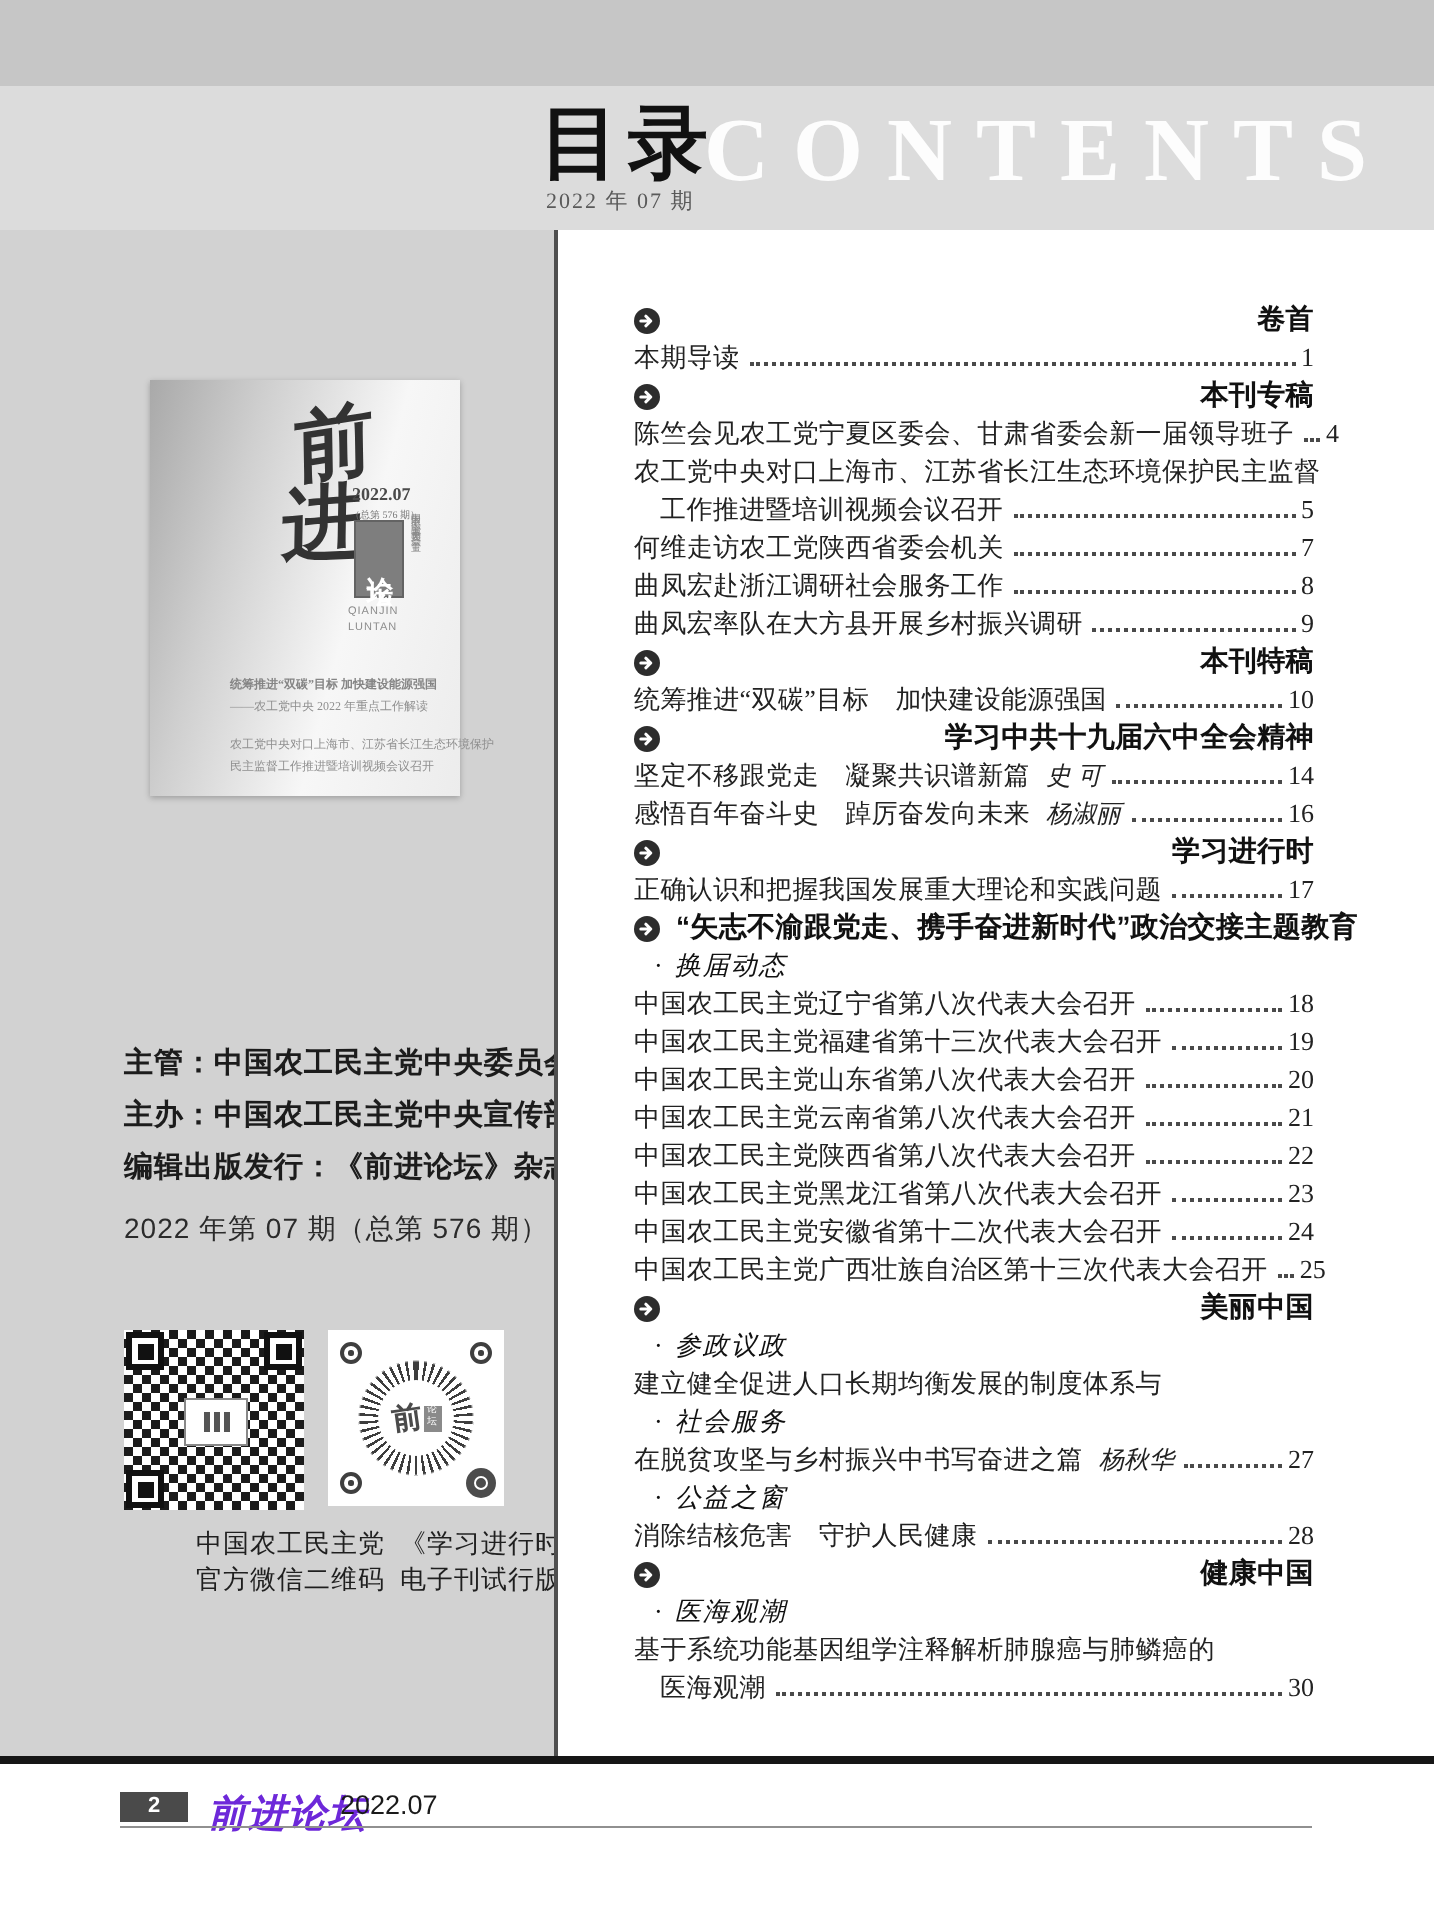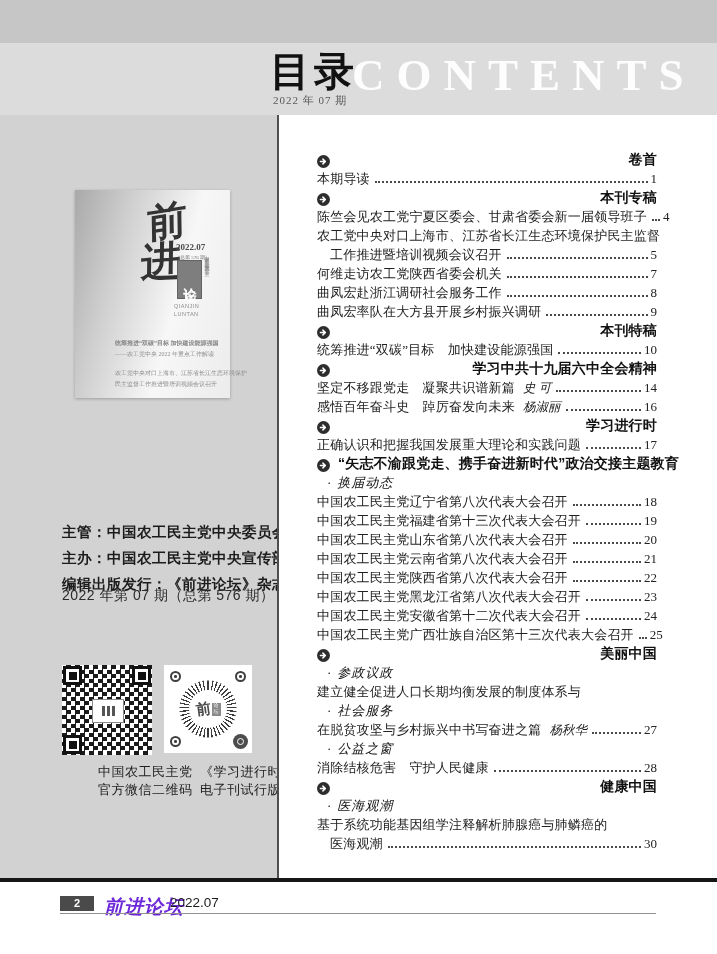--- a/index.html
+++ b/index.html
@@ -27,21 +27,21 @@
   .cov-issue-sub{position:absolute;left:100px;top:64px;font-size:5px;color:#777;white-space:nowrap;}
   .cov-box{position:absolute;left:102px;top:70px;width:23px;height:37px;background:#7e7e7e;border:1px solid #636363;display:flex;align-items:center;justify-content:center;}
   .cov-box span{writing-mode:vertical-rl;color:#fff;font-size:13px;font-weight:bold;letter-spacing:2px;font-family:var(--serif);}
   .cov-py{position:absolute;left:99px;top:112px;font-size:5.5px;color:#8c8c8c;letter-spacing:.5px;line-height:1.5;font-family:var(--sans);}
   .cov-vert{position:absolute;left:128px;top:62px;writing-mode:vertical-rl;font-size:5px;color:#8a8a8a;letter-spacing:1px;height:95px;}
   .cov-teasers{position:absolute;left:40px;top:148px;width:110px;font-size:6px;color:#8f8f8f;line-height:1.9;white-space:nowrap;font-family:var(--serif);}
   .cov-teasers .tl0{font-weight:bold;color:#858585;}
   .cov-teasers .gap{height:7px;}
   
   .pub{position:absolute;left:62px;top:404px;font-family:var(--sans);font-weight:bold;font-size:14.5px;line-height:26px;color:#1c1c1c;letter-spacing:.5px;white-space:nowrap;}
-  .issue-line{position:absolute;left:62px;top:472px;font-family:var(--sans);font-size:14px;color:#2b2b2b;letter-spacing:.5px;}
+  .issue-line{position:absolute;left:62px;top:491px;font-family:var(--sans);font-size:14px;color:#2b2b2b;letter-spacing:.5px;}
   
   .qr1{position:absolute;left:62px;top:550px;width:90px;height:90px;background:#fff;}
   .qr1 .mods{position:absolute;inset:0;background-image:repeating-conic-gradient(#1b1b1b 0% 25%,transparent 0% 50%);background-size:9px 9px;}
   .finder{position:absolute;width:19px;height:19px;border:3.5px solid #111;background:#fff;box-sizing:border-box;}
   .finder::after{content:"";position:absolute;inset:2.5px;background:#111;}
   .f-tl{left:1px;top:1px;} .f-tr{right:1px;top:1px;} .f-bl{left:1px;bottom:1px;}
   .qr1-center{position:absolute;left:30px;top:34px;width:30px;height:22px;background:#fff;border:1px solid #888;display:flex;align-items:center;justify-content:center;gap:2px;}
   .qr1-center i{display:block;width:3px;height:10px;background:#555;}
   .qr2{position:absolute;left:164px;top:550px;width:88px;height:88px;background:#fff;}
   .burst{position:absolute;inset:2px;border-radius:50%;background:repeating-conic-gradient(#3d3d3d 0deg 3deg,transparent 3deg 8.5deg);

